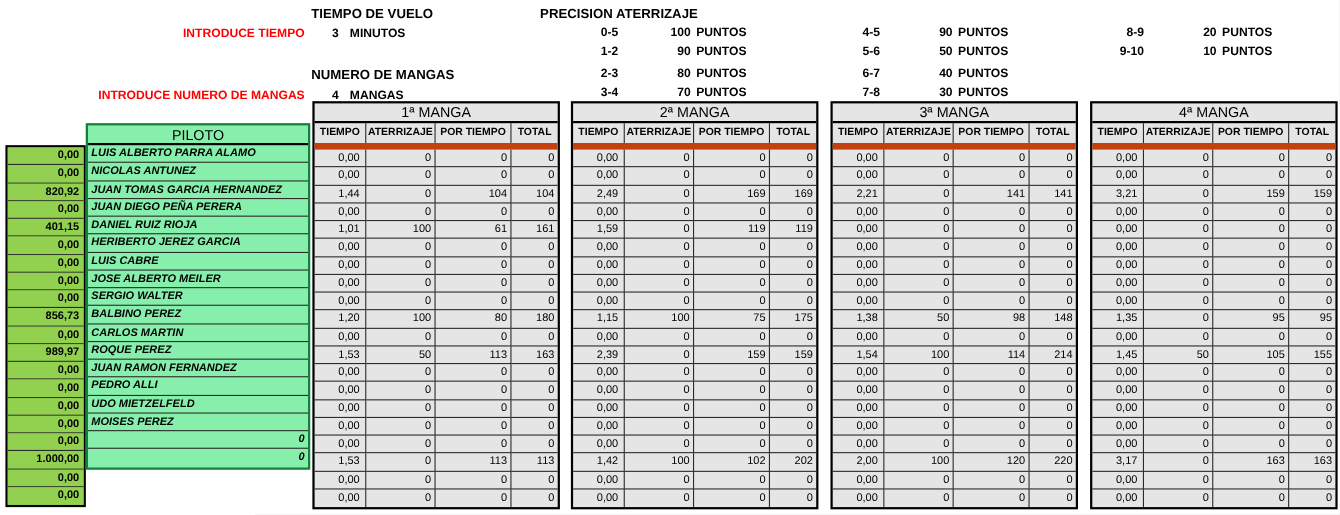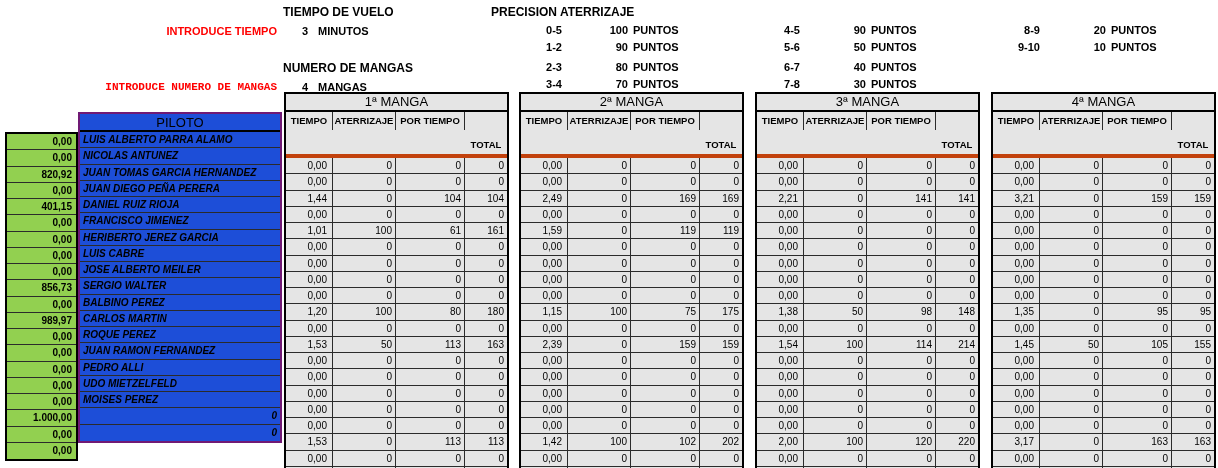--- a/index.html
+++ b/index.html
@@ -22,55 +22,55 @@
   .ppoints { display:inline-block; width:66px; text-align:right; }
   .punit { margin-left:5px; }
 
   
   .totals-col { position:absolute; left:5px; top:132px; width:73px; border:2px solid #000; background:#92D050; }
   .tcell { height:16.25px; border-bottom:1px solid #2b2b2b; font-size:10px; font-weight:bold;
            text-align:right; padding:2px 4px 0 0; background:#92D050; overflow:hidden; }
   .tcell:last-child { border-bottom:none; }
 
   
-  .pilot-col { position:absolute; left:78px; top:112px; width:204px; border:2px solid #701a75; background:#1d4ed8; }
+  .pilot-col { position:absolute; left:78px; top:112px; width:204px; border:2px solid #15803d; background:#86efac; }
   .pilot-head { height:18px; border-bottom:2px solid #000; text-align:center; font-size:13px; padding-top:1px; }
   .pcell { height:16.25px; border-bottom:1px solid #2b2b2b; font-size:10px; font-weight:bold;
            padding:2px 3px 0 3px; white-space:nowrap; overflow:hidden;font-style:italic; }
   .pcell:last-child { border-bottom:none; }
   .pcell.right { text-align:right; }
 
   
   .manga { position:absolute; top:92px; width:225px; border:2px solid #000; background:#e5e5e5; }
   .mtitle { height:18px; border-bottom:2px solid #000; text-align:center; font-size:13px; }
   .mrow { display:grid; grid-template-columns:47px 63px 69px 1fr; }
-  .mhead { border-bottom:4px solid #c2410c; }
+  .mhead { border-bottom:6px solid #c2410c; }
   .mhc { font-weight:bold; font-size:9.5px; text-align:center; padding-top:3px; height:18px;
          border-right:1px solid #2b2b2b; overflow:hidden; white-space:nowrap; }
-  .mhc:last-child { border-right:none;margin-top:24px; }
+  .mhc:last-child { border-right:none; }
   .mcell { height:16.25px; border-right:1px solid #2b2b2b; border-bottom:1px solid #2b2b2b;
            font-size:10px; text-align:right; padding:2px 3px 0 0; overflow:hidden; }
   .mcell:first-child { padding-right:5px; }
   .mcell:last-child { border-right:none; }
   .mbody .mrow:last-child .mcell { border-bottom:none; }
 </style>
 </head>
 <body>
 
 <div class="sheet">
 
   <div class="abs btitle" style="left:283px; top:5px;">TIEMPO DE VUELO</div>
   <div class="abs rlabel" style="left:0; top:25px;">INTRODUCE TIEMPO</div>
   <div class="abs valrow" style="left:283px; top:25px;">
     <span class="val">3</span>
     <span class="unit">MINUTOS</span>
   </div>
 
   <div class="abs btitle" style="left:283px; top:61px;">NUMERO DE MANGAS</div>
-  <div class="abs rlabel" style="left:0; top:81px;font-family:Liberation Mono, monospace;">INTRODUCE NUMERO DE MANGAS</div>
+  <div class="abs rlabel" style="left:0; top:81px;">INTRODUCE NUMERO DE MANGAS</div>
   <div class="abs valrow" style="left:283px; top:81px;">
     <span class="val">4</span>
     <span class="unit">MANGAS</span>
   </div>
 
   <div class="abs btitle" style="left:491px; top:5px;">PRECISION ATERRIZAJE</div>
   <div>
       <div class="prow" style="left: 520px; top: 24px;"><span class="prange">0-5</span><span class="ppoints">100</span><span class="punit">PUNTOS</span></div>
       <div class="prow" style="left: 520px; top: 41px;"><span class="prange">1-2</span><span class="ppoints">90</span><span class="punit">PUNTOS</span></div>
       <div class="prow" style="left: 520px; top: 61px;"><span class="prange">2-3</span><span class="ppoints">80</span><span class="punit">PUNTOS</span></div>
@@ -107,21 +107,20 @@
     </div>
 
   <div class="pilot-col">
     <div class="pilot-head">PILOTO</div>
     <div>
         <div class="pcell">LUIS ALBERTO PARRA ALAMO</div>
         <div class="pcell">NICOLAS ANTUNEZ</div>
         <div class="pcell">JUAN TOMAS GARCIA HERNANDEZ</div>
         <div class="pcell">JUAN DIEGO PEÑA PERERA</div>
         <div class="pcell">DANIEL RUIZ RIOJA</div>
-        <div class="pcell">FRANCISCO JIMENEZ</div>
         <div class="pcell">HERIBERTO JEREZ GARCIA</div>
         <div class="pcell">LUIS CABRE</div>
         <div class="pcell">JOSE ALBERTO MEILER</div>
         <div class="pcell">SERGIO WALTER</div>
         <div class="pcell">BALBINO PEREZ</div>
         <div class="pcell">CARLOS MARTIN</div>
         <div class="pcell">ROQUE PEREZ</div>
         <div class="pcell">JUAN RAMON FERNANDEZ</div>
         <div class="pcell">PEDRO ALLI</div>
         <div class="pcell">UDO MIETZELFELD</div>

